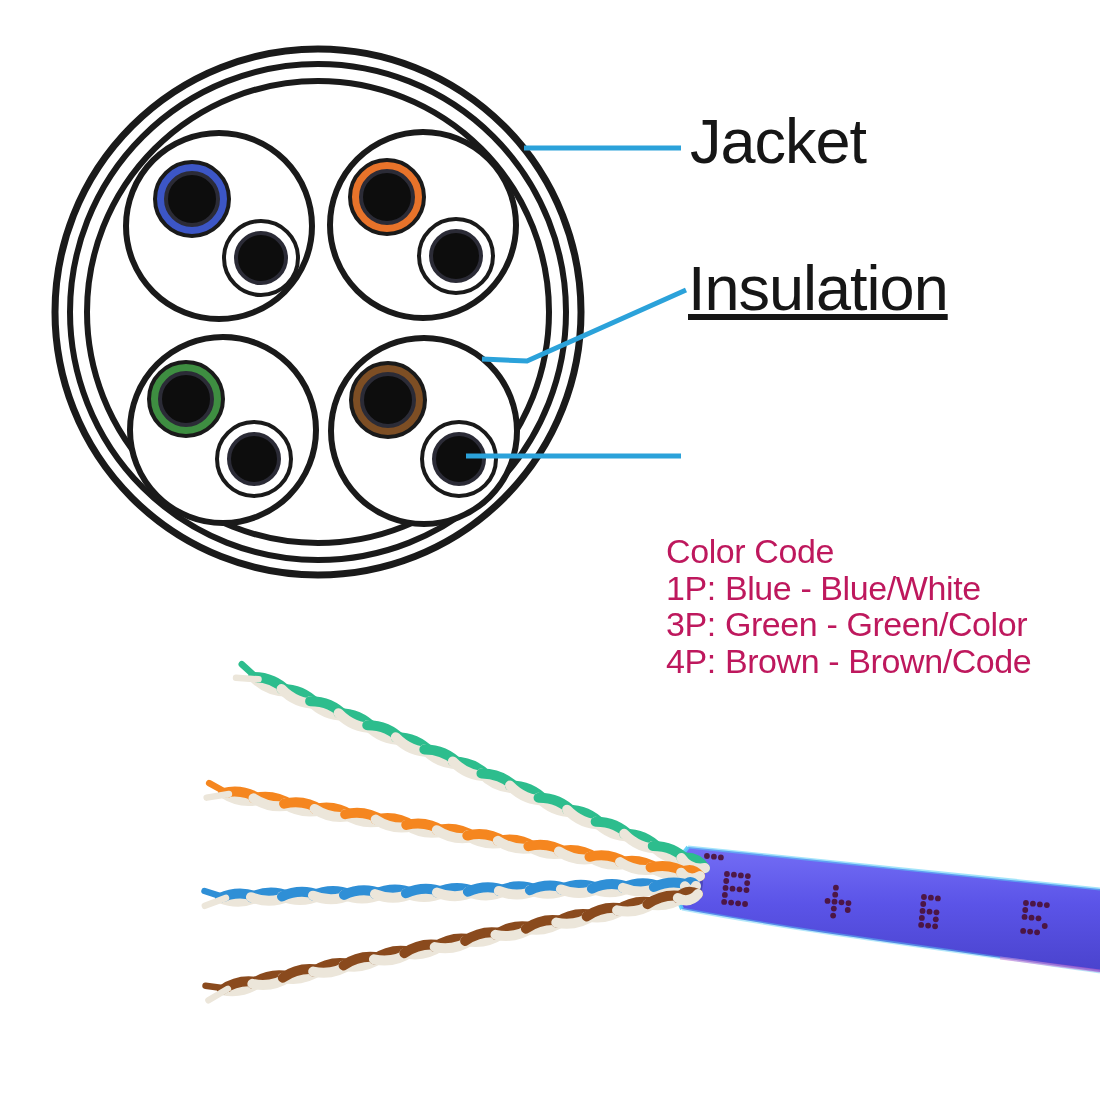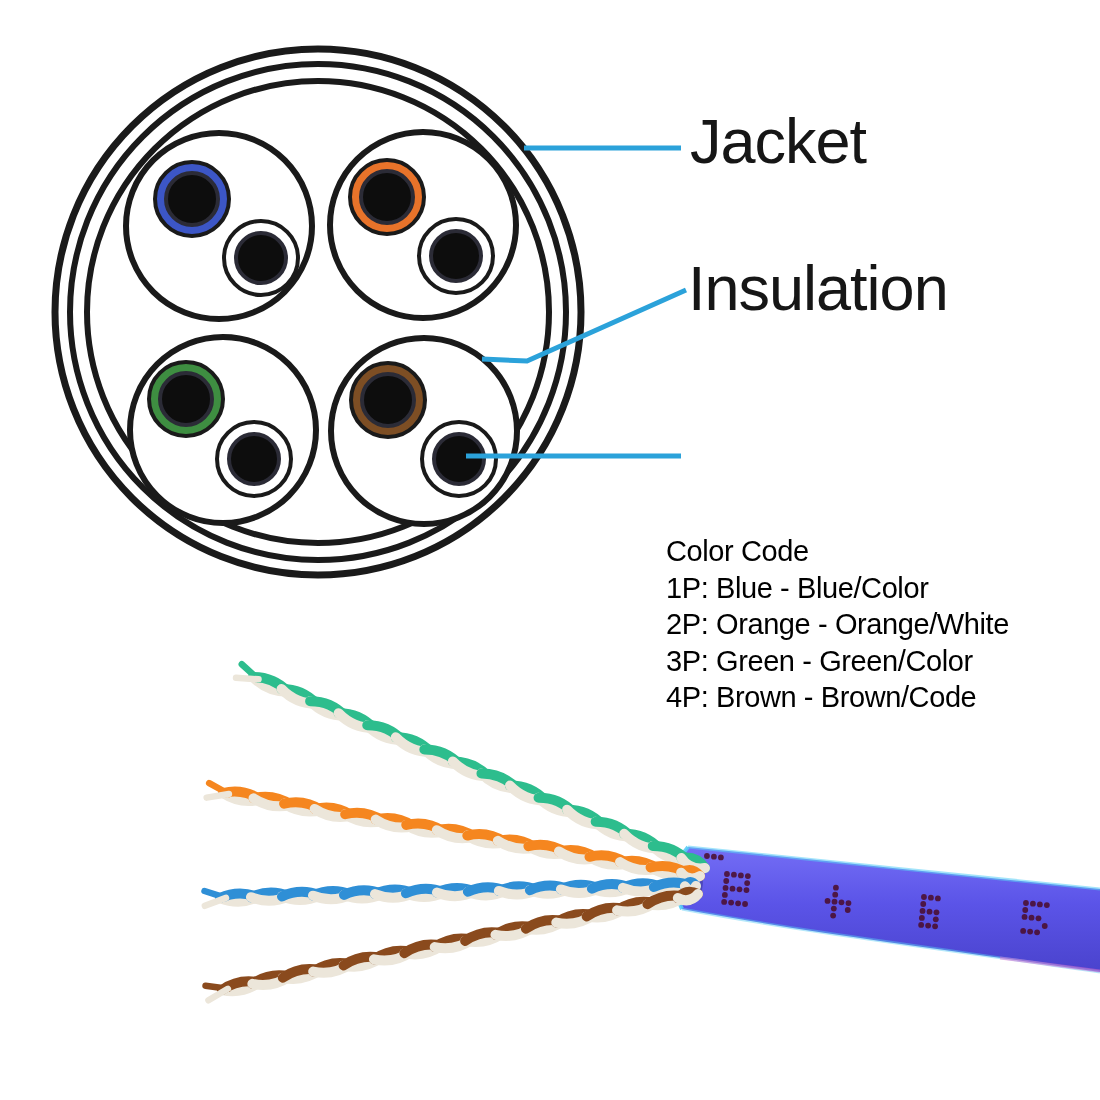--- a/index.html
+++ b/index.html
@@ -6,25 +6,25 @@
   .stage{
     position:relative;width:1100px;height:1100px;background:#ffffff;overflow:hidden;
     font-family:"Liberation Sans", sans-serif;
   }
   .stage svg{position:absolute;left:0;top:0;}
   .big-label{
     position:absolute;color:#161616;font-size:63px;line-height:63px;
     letter-spacing:-1px;white-space:nowrap;
   }
   #label-jacket{left:690px;top:110px;}
-  #label-insulation{left:688px;top:257px;}
+  #label-insulation{left:688px;top:257px;text-decoration:underline;}
   #label-conductor{left:686px;top:424px;}
   .colorcode{
-    position:absolute;left:666px;top:533px;color:#000000;
-    font-size:29px;line-height:36.6px;letter-spacing:-0.4px;white-space:nowrap;
+    position:absolute;left:666px;top:533px;color:#be185d;
+    font-size:34px;line-height:36.6px;letter-spacing:-0.4px;white-space:nowrap;
   }
 </style>
 </head>
 <body>
 
 <div class="stage">
 
   <svg viewBox="0 0 1100 1100" width="1100" height="1100">
     <defs>
       <linearGradient id="jacketGrad" x1="0" y1="0" x2="0" y2="1">
@@ -305,18 +305,17 @@
           </g>
         </g>
     </g>
   </svg>
 
   <div class="big-label" id="label-jacket">Jacket</div>
   <div class="big-label" id="label-insulation">Insulation</div>
 
   <div class="colorcode">
     <div>Color Code</div>
-    <div>1P: Blue - Blue/Color</div>
-    <div>2P: Orange - Orange/White</div>
+    <div>1P: Blue - Blue/White</div>
     <div>3P: Green - Green/Color</div>
     <div>4P: Brown - Brown/Code</div>
   </div>
 </div>
 
 </body></html>

